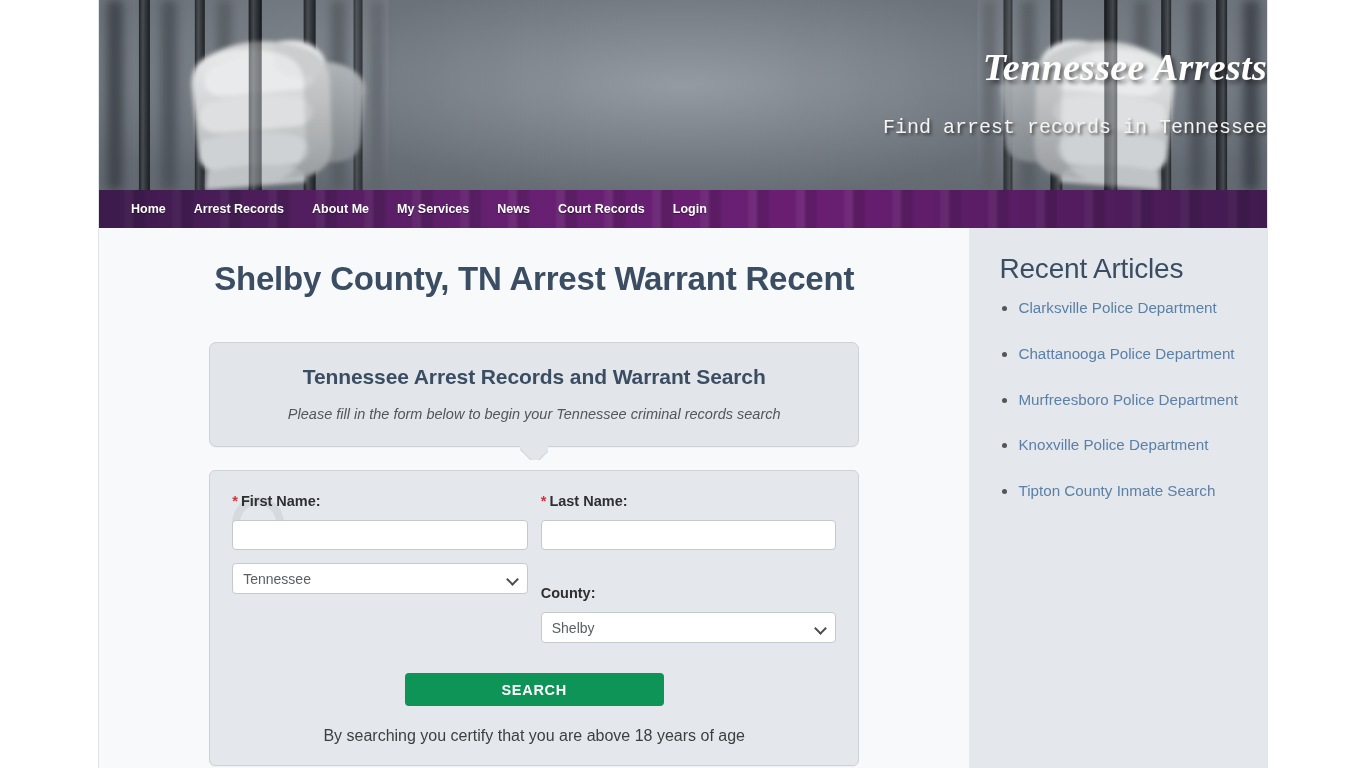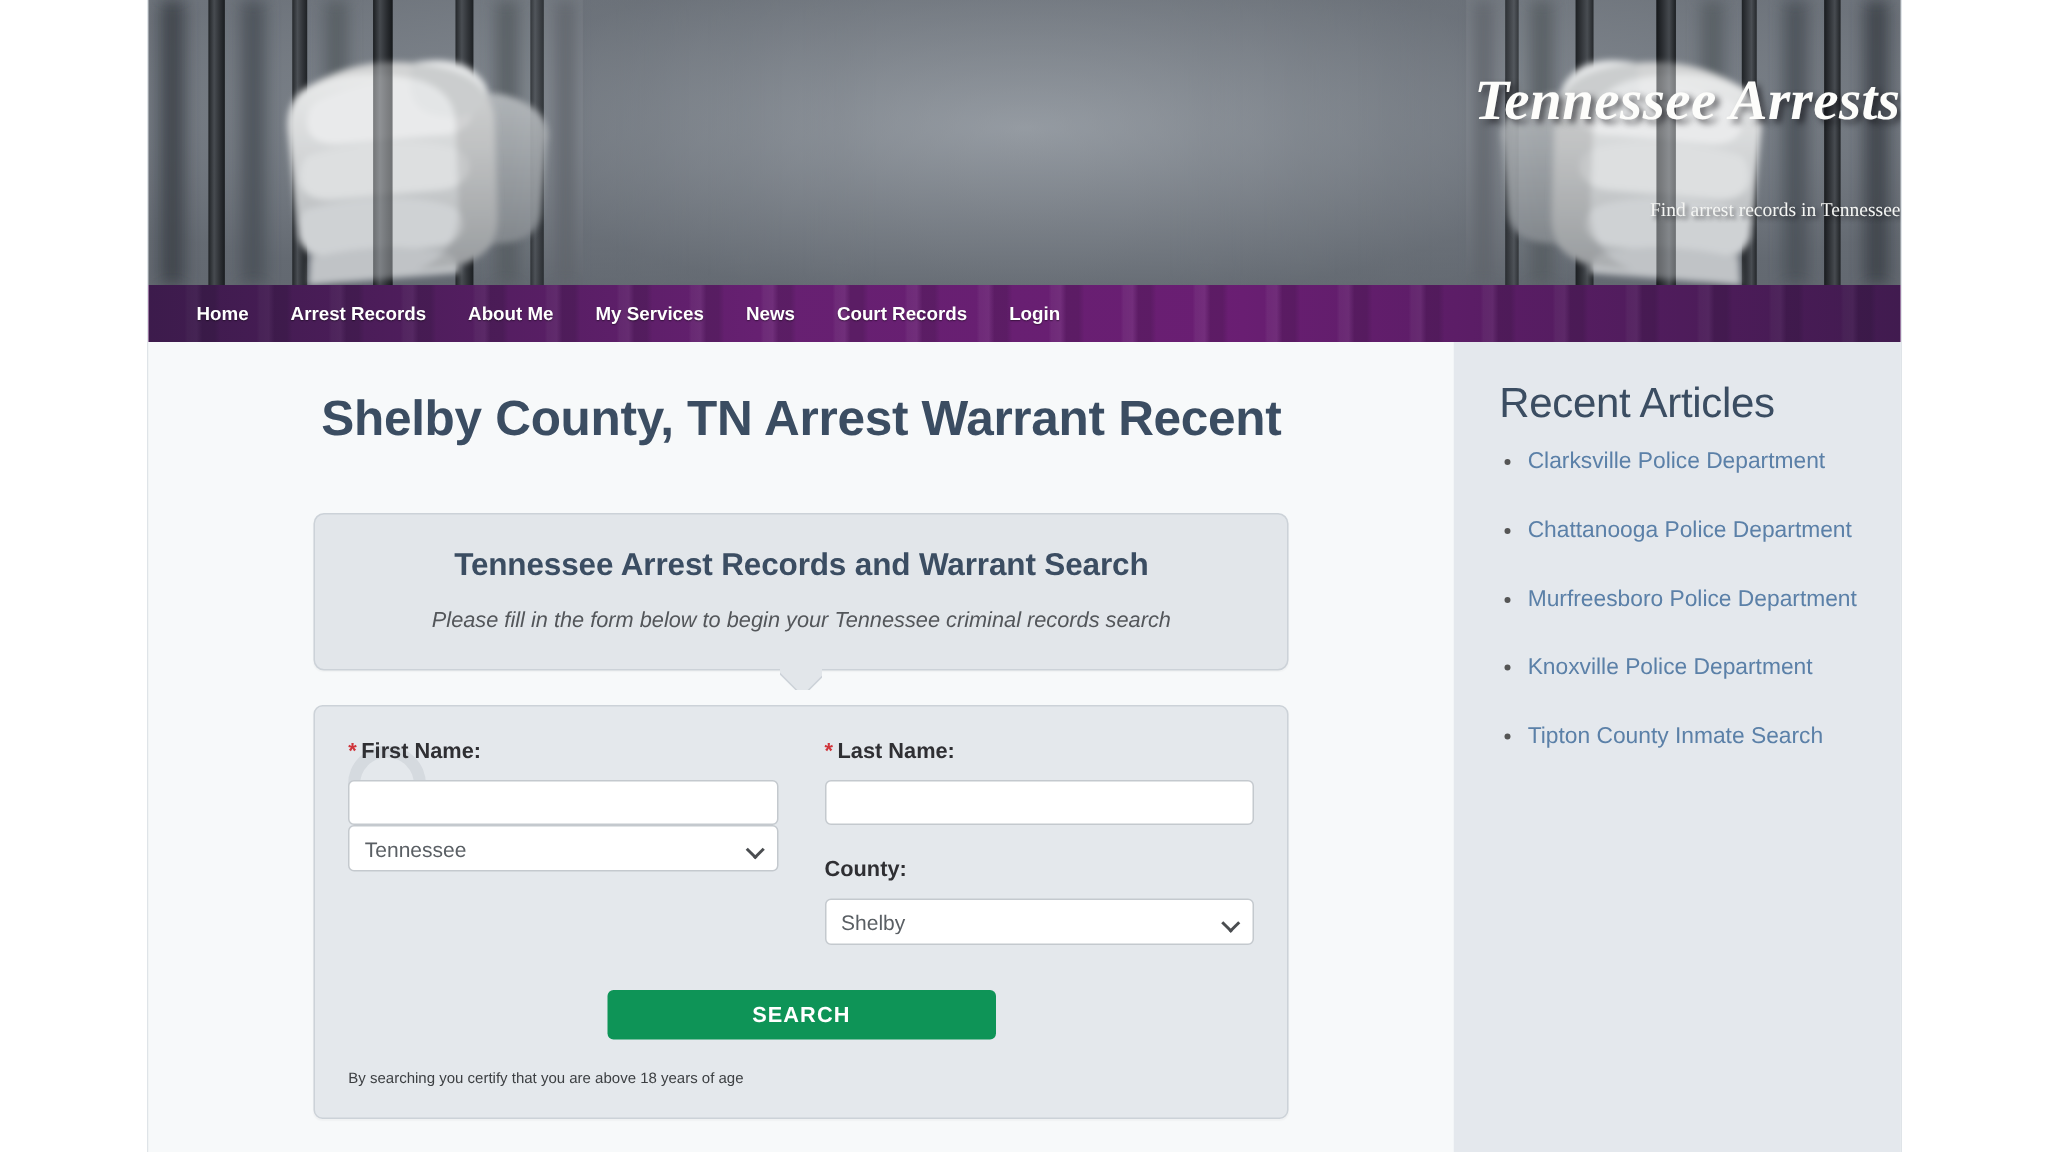--- a/index.html
+++ b/index.html
@@ -48,24 +48,24 @@
     font-style: italic;
     font-weight: bold;
     font-size: 38px;
     color: #fdfdfb;
     letter-spacing: 0.3px;
     text-shadow: 3px 3px 4px rgba(20,20,25,0.62);
     margin: 0;
     line-height: 1.05;
   }
   .site-tagline {
-    font-family: Liberation Serif, serif;
-    font-size: 13px;
+    font-family: Liberation Mono, monospace;
+    font-size: 20px;
     color: #f4f5f3;
-    margin: 44px 0 0 0;
+    margin: 28px 0 0 0;
     text-shadow: 2px 2px 3px rgba(20,20,25,0.6);
   }
 
   
   .nav {
     position: relative;
     height: 38px;
     background: #701a75;
     overflow: hidden;
     display: flex;
@@ -200,20 +200,21 @@
     border-radius: 50%;
     opacity: 0.85;
     pointer-events: none;
   }
   .form-grid {
     position: relative;
     display: grid;
     grid-template-columns: 1fr 1fr;
     column-gap: 31px;
     row-gap: 0px;
+    gap: 13px;
   }
   .field-label {
     font-size: 14.5px;
     font-weight: bold;
     color: #2f2f33;
     margin: 0 0 11px 0;
     display: block;
   }
   .req { color: #d0343a; font-weight: bold; margin-right: 3px; }
   .text-input {
@@ -270,22 +271,23 @@
     border: none;
     border-radius: 4px;
     color: #ffffff;
     font-size: 14.5px;
     font-weight: bold;
     letter-spacing: 0.7px;
     cursor: pointer;
     font-family: "Liberation Sans", sans-serif;
   }
   .disclaimer {
+    text-align: center;
     margin: 21px 0 0 0;
-    font-size: 10px;
+    font-size: 16px;
     color: #3c3f42;
   }
 
   
   .sidebar h2 {
     margin: 0 0 12px 0;
     font-size: 28px;
     font-weight: normal;
     color: #3b4d62;
     letter-spacing: -0.2px;

